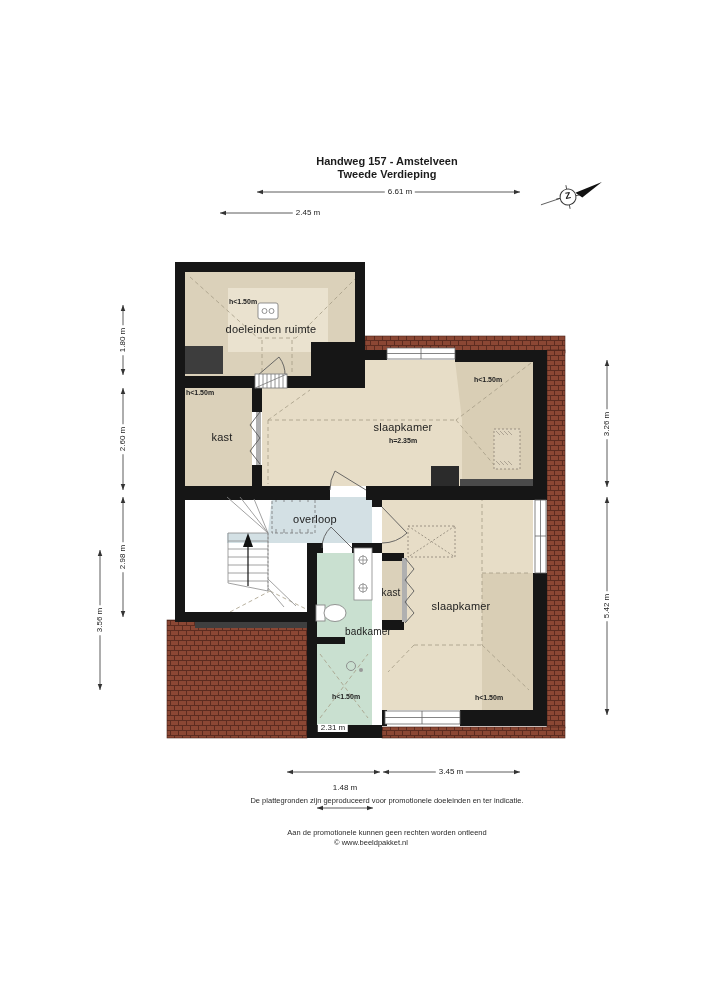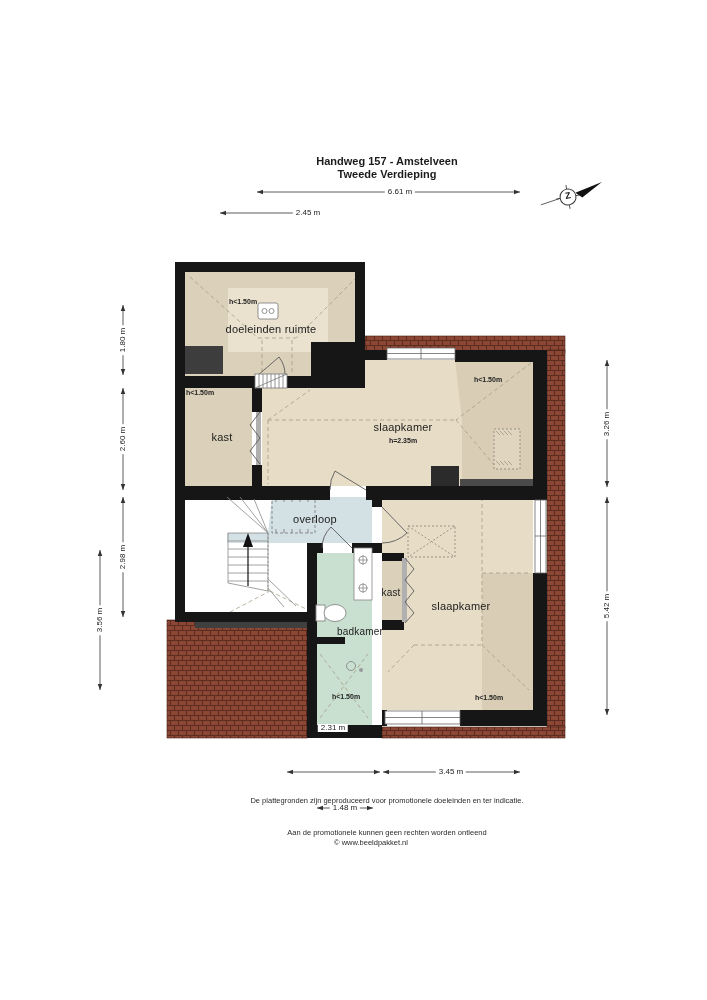--- a/index.html
+++ b/index.html
@@ -225,32 +225,32 @@
 <span class="lbl dim" style="left:400px;top:192px;">6.61 m</span>
 <span class="lbl dim" style="left:268px;top:213px;margin-left:40px;">2.45 m</span>
 <span class="lbl dim rot" style="left:123px;top:340px;">1.80 m</span>
 <span class="lbl dim rot" style="left:123px;top:439px;">2.60 m</span>
 <span class="lbl dim rot" style="left:123px;top:557px;">2.98 m</span>
 <span class="lbl dim rot" style="left:100px;top:620px;">3.56 m</span>
 <span class="lbl dim rot" style="left:607px;top:424px;">3.26 m</span>
 <span class="lbl dim rot" style="left:607px;top:606px;">5.42 m</span>
 <span class="lbl dim" style="left:333px;top:728px;">2.31 m</span>
 <span class="lbl dim" style="left:451px;top:772px;">3.45 m</span>
-<span class="lbl dim" style="left:345px;top:808px;">1.48 m</span>
+<span class="lbl dim" style="left:345px;top:788px;">1.48 m</span>
 
 <span class="lbl hnote" style="left:243px;top:301px;">h&lt;1.50m</span>
 <span class="lbl room" style="left:271px;top:329px;">doeleinden ruimte</span>
 <span class="lbl hnote" style="left:200px;top:392px;">h&lt;1.50m</span>
 <span class="lbl room" style="left:222px;top:437px;">kast</span>
 <span class="lbl room" style="left:403px;top:427px;">slaapkamer</span>
 <span class="lbl hnote" style="left:403px;top:440px;">h=2.35m</span>
 <span class="lbl hnote" style="left:488px;top:379px;">h&lt;1.50m</span>
 <span class="lbl room" style="left:315px;top:519px;">overloop</span>
 <span class="lbl room small" style="left:391px;top:593px;">kast</span>
-<span class="lbl room small" style="left:352px;top:632px;padding-left:16px;">badkamer</span>
+<span class="lbl room small" style="left:360px;top:632px;padding-left:16px;">badkamer</span>
 <span class="lbl hnote" style="left:346px;top:696px;">h&lt;1.50m</span>
 <span class="lbl room" style="left:461px;top:606px;">slaapkamer</span>
 <span class="lbl hnote" style="left:489px;top:697px;">h&lt;1.50m</span>
 
 <span class="lbl foot" style="left:387px;top:801px;">De plattegronden zijn geproduceerd voor promotionele doeleinden en ter indicatie.</span>
 <span class="lbl foot" style="left:387px;top:833px;">Aan de promotionele kunnen geen rechten worden ontleend</span>
 <span class="lbl foot" style="left:371px;top:843px;">© www.beeldpakket.nl</span>
 
 </div>
 

